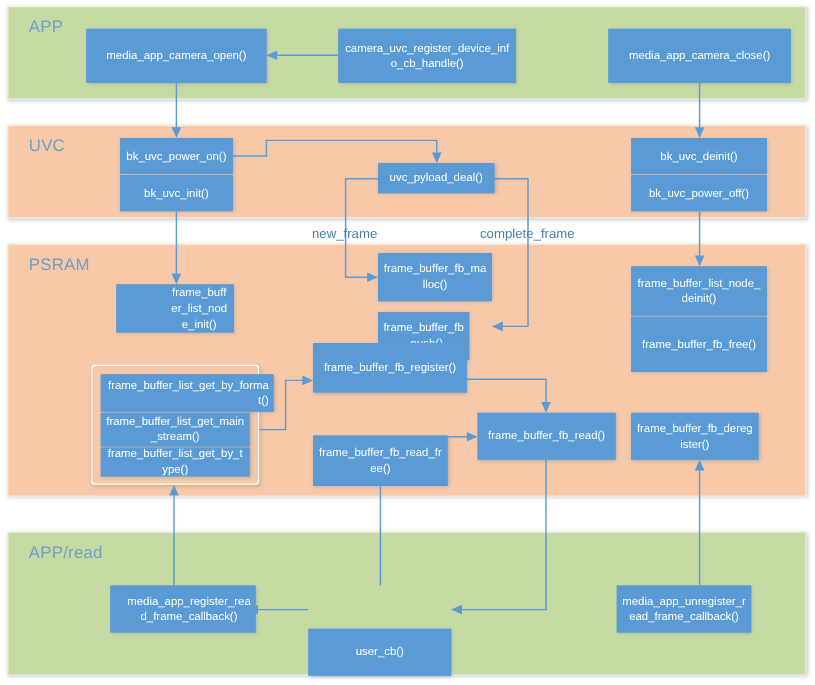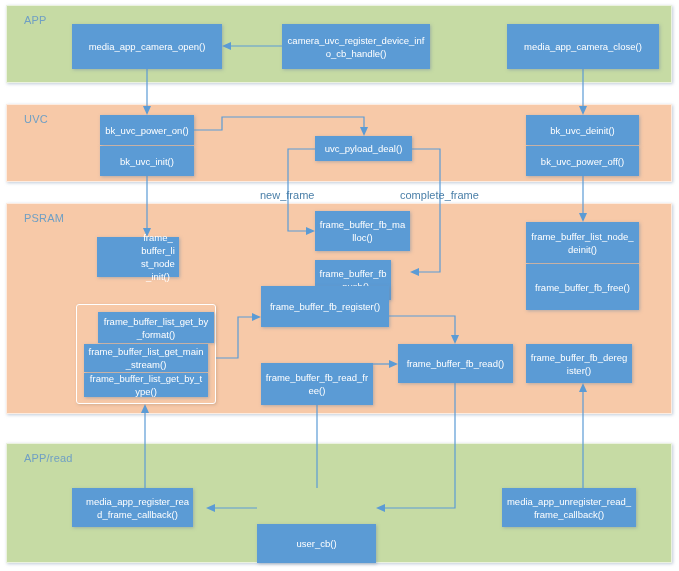--- a/index.html
+++ b/index.html
@@ -13,21 +13,21 @@
   #stage{position:absolute;left:0;top:0;width:679px;height:571px;}
 
   .band{
     position:absolute;
     box-sizing:border-box;
     border:1px solid rgba(255,255,255,.65);
     box-shadow:1px 1px 3px rgba(140,160,185,.55);
   }
   .band-label{
     position:absolute;
-    font-size:11px;
+    font-size:14px;
     color:#6f9fc4;
     letter-spacing:.2px;
     white-space:nowrap;
   }
 
   .node{
     position:absolute;
     box-sizing:border-box;
     background:#5b9bd5;
     color:#ffffff;
@@ -136,33 +136,33 @@
   </svg>
   <div id="nodes">
       <div class="node" style="left: 72px; top: 24px; width: 150px; height: 45px;">media_app_camera_open()</div>
       <div class="node" style="left: 282px; top: 24px; width: 148px; height: 45px;">camera_uvc_register_device_info_cb_handle()</div>
       <div class="node" style="left: 507px; top: 24px; width: 152px; height: 45px;">media_app_camera_close()</div>
       <div class="node" style="left: 100px; top: 115px; width: 94px; height: 30px;">bk_uvc_power_on()</div>
       <div class="node" style="left: 100px; top: 146px; width: 94px; height: 30px;">bk_uvc_init()</div>
       <div class="node" style="left: 315px; top: 136px; width: 97px; height: 25px;">uvc_pyload_deal()</div>
       <div class="node" style="left: 526px; top: 115px; width: 113px; height: 30px;">bk_uvc_deinit()</div>
       <div class="node" style="left: 526px; top: 146px; width: 113px; height: 30px;">bk_uvc_power_off()</div>
-      <div class="node" style="left: 97px; top: 237px; width: 82px; height: 40px; padding-left: 43px;">frame_buffer_list_node_init()</div>
+      <div class="node" style="left: 97px; top: 237px; width: 98px; height: 40px; padding-left: 43px;">frame_buffer_list_node_init()</div>
       <div class="node" style="left: 315px; top: 211px; width: 95px; height: 40px;">frame_buffer_fb_malloc()</div>
       <div class="node" style="left: 315px; top: 260px; width: 76px; height: 40px;">frame_buffer_fb_push()</div>
       <div class="node" style="left: 526px; top: 222px; width: 113px; height: 41px;">frame_buffer_list_node_deinit()</div>
       <div class="node" style="left: 526px; top: 264px; width: 113px; height: 46px;">frame_buffer_fb_free()</div>
-      <div class="node" style="left: 98px; top: 312px; width: 116px; height: 31px;">frame_buffer_list_get_by_format()</div>
+      <div class="node" style="left: 84px; top: 312px; width: 144px; height: 31px; text-align: right;">frame_buffer_list_get_by_format()</div>
       <div class="node" style="left: 84px; top: 344px; width: 124px; height: 28px;">frame_buffer_list_get_main_stream()</div>
       <div class="node" style="left: 84px; top: 373px; width: 124px; height: 24px;">frame_buffer_list_get_by_type()</div>
       <div class="node" style="left: 261px; top: 286px; width: 128px; height: 41px;">frame_buffer_fb_register()</div>
       <div class="node" style="left: 261px; top: 343px; width: 112px; height: 42px; margin-top: 20px;">frame_buffer_fb_read_free()</div>
       <div class="node" style="left: 398px; top: 344px; width: 115px; height: 39px;">frame_buffer_fb_read()</div>
       <div class="node" style="left: 526px; top: 344px; width: 106px; height: 39px;">frame_buffer_fb_deregister()</div>
-      <div class="node" style="left: 72px; top: 488px; width: 121px; height: 39px; padding-left: 13px;">media_app_register_read_frame_callback()</div>
+      <div class="node" style="left: 92px; top: 488px; width: 121px; height: 39px; padding-left: 13px;">media_app_register_read_frame_callback()</div>
       <div class="node" style="left: 257px; top: 488px; width: 119px; height: 39px; margin-top: 36px;">user_cb()</div>
-      <div class="node" style="left: 502px; top: 488px; width: 134px; height: 39px;">media_app_unregister_read_frame_callback()</div>
+      <div class="node" style="left: 514px; top: 488px; width: 112px; height: 39px;">media_app_unregister_read_frame_callback()</div>
     </div>
   <div id="edge-labels">
       <div class="edge-label" style="left: 260px; top: 189px;">new_frame</div>
       <div class="edge-label" style="left: 400px; top: 189px;">complete_frame</div>
     </div>
 </div>
 
 </body></html>

